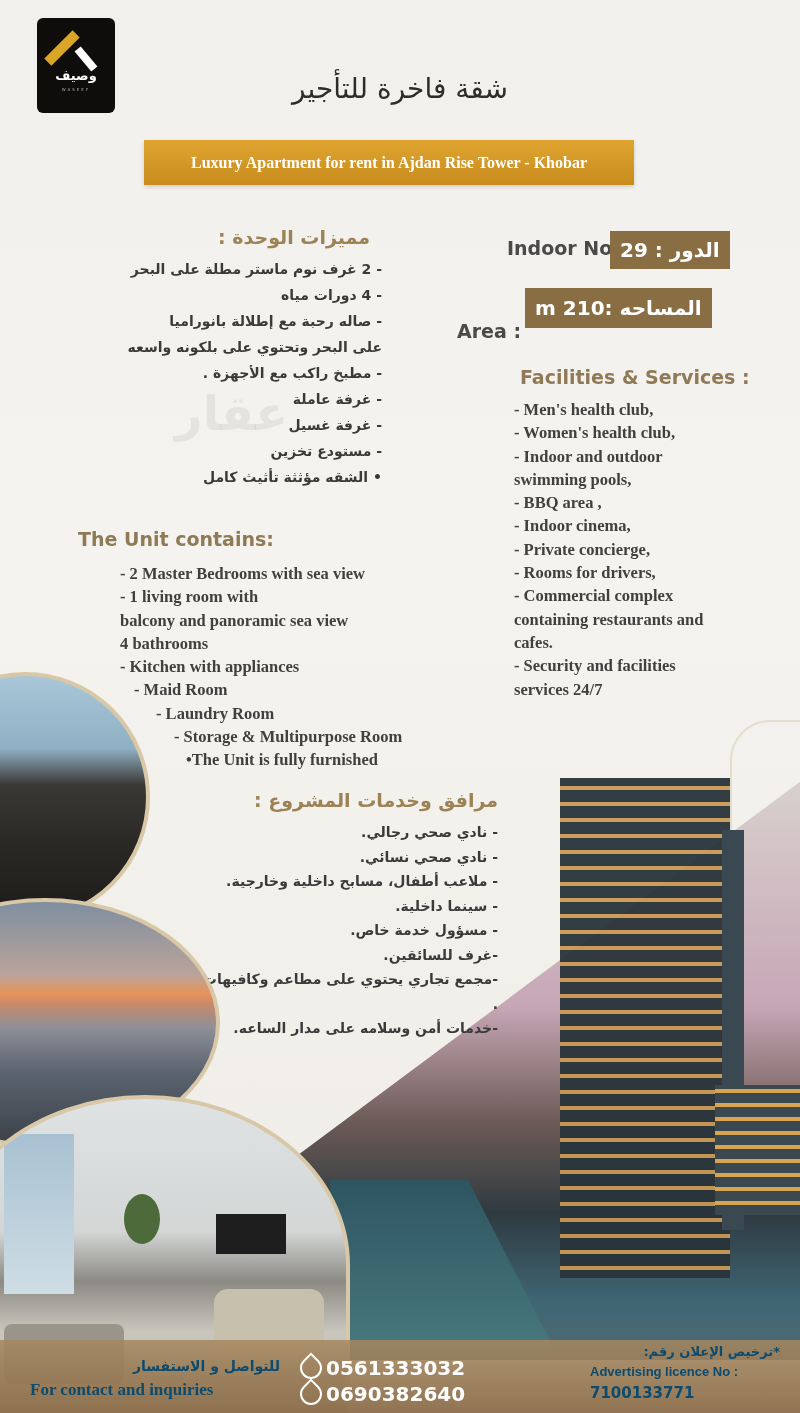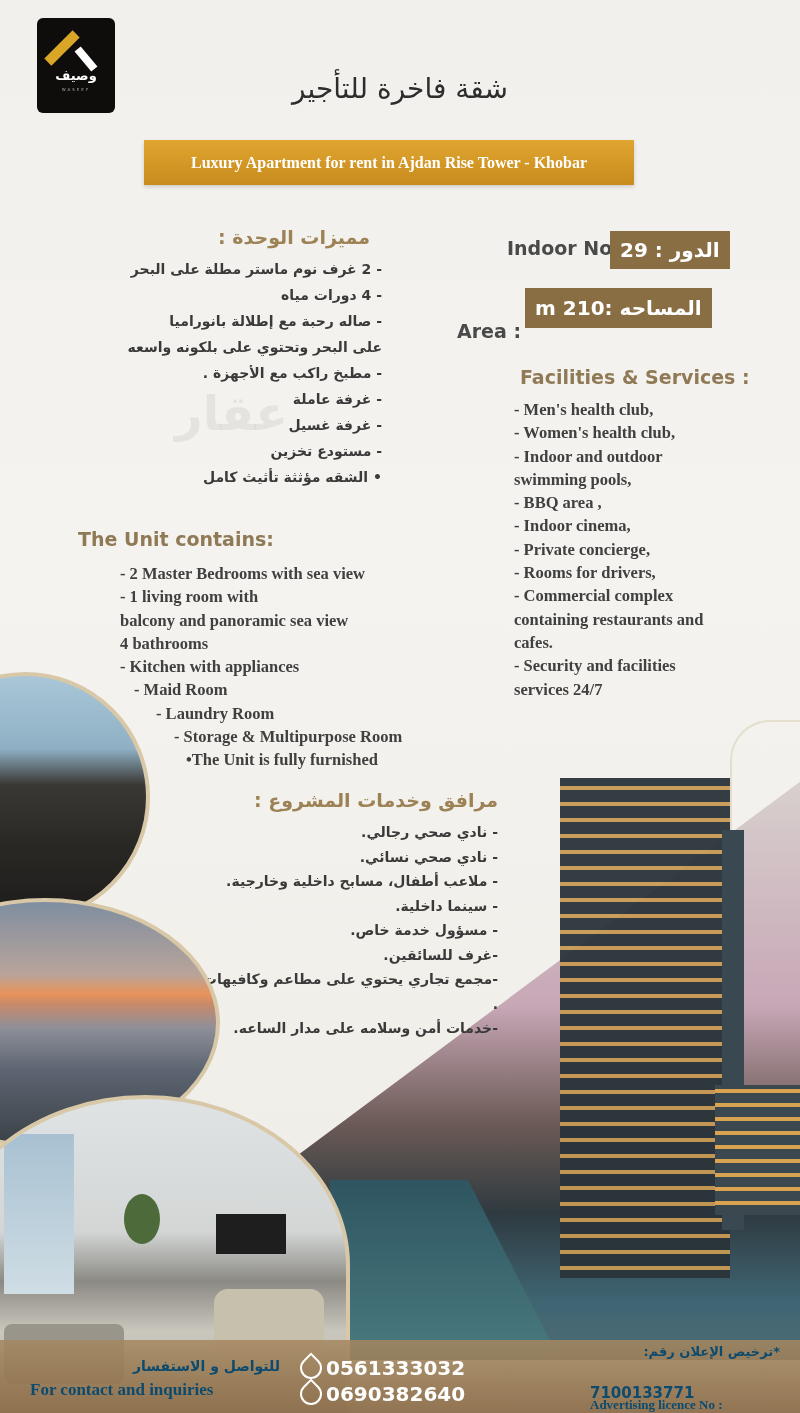--- a/index.html
+++ b/index.html
@@ -200,14 +200,14 @@
 <div class="abs phone-row" style="left:300px; top:1356px;">
   <span class="phone-icon"></span>
   <span>0561333032</span>
 </div>
 <div class="abs phone-row" style="left:300px; top:1382px;">
   <span class="phone-icon"></span>
   <span>0690382640</span>
 </div>
 
 <div class="abs footer-text" style="left:590px; top:1344px; width:190px; font-size:13px; direction:rtl;">*ترخيص الإعلان رقم:</div>
-<div class="abs footer-text" style="left:590px; top:1397px; width:190px; font-size:13px; font-family:Liberation Serif, serif;">Advertising licence No :</div>
+<div class="abs footer-text" style="left:590px; top:1364px; width:190px; font-size:13px; font-family:Liberation Sans, sans-serif;">Advertising licence No :</div>
 <div class="abs footer-text" style="left:590px; top:1384px; width:190px; font-size:15px;">7100133771</div>
 
 </body></html>

